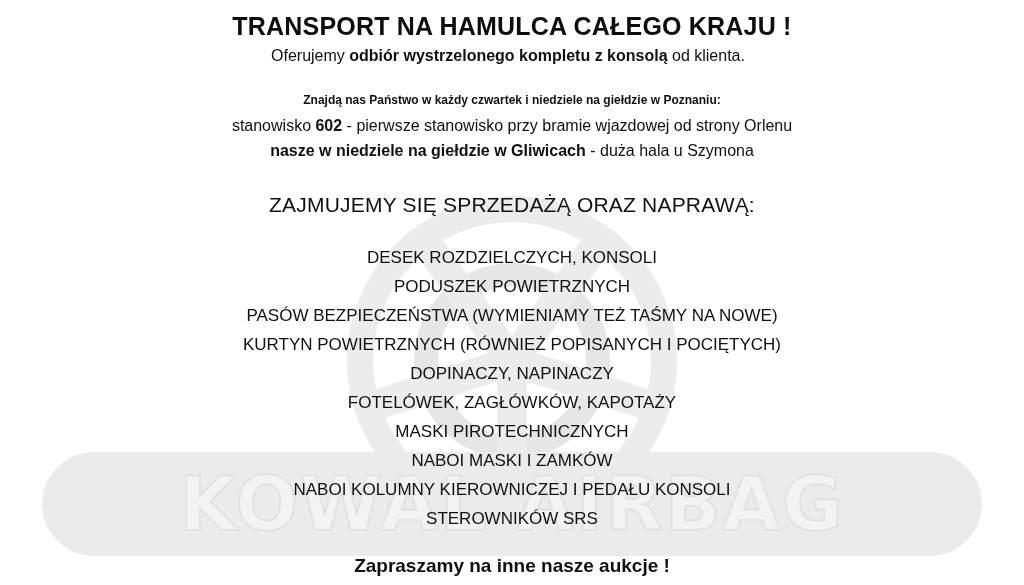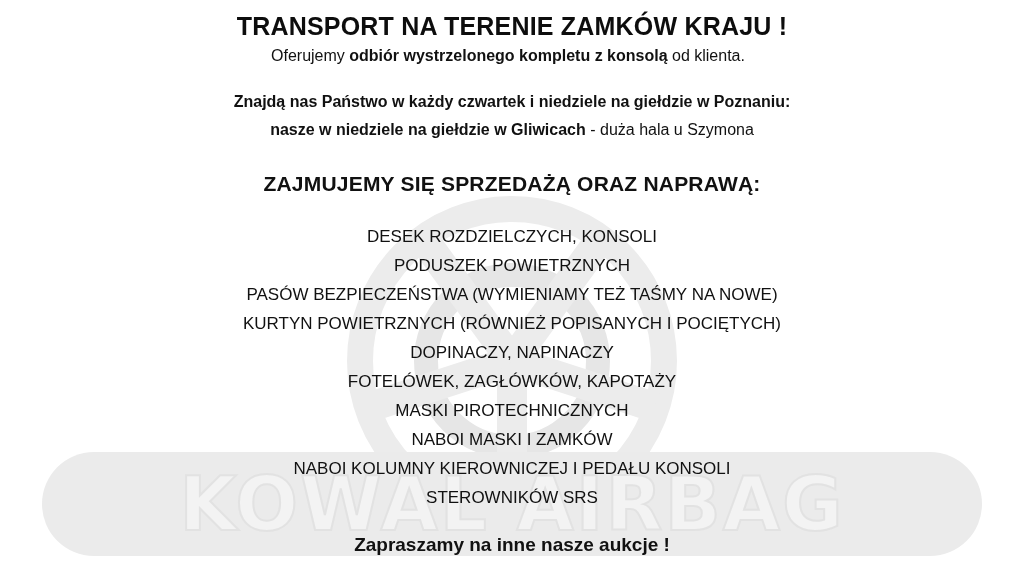--- a/index.html
+++ b/index.html
@@ -106,33 +106,33 @@
     font-size: 16px;
     margin: 0 8px 28px 0;
     color: #111;
   }
   .subline b { font-weight: bold; }
 
   .block-market {
     margin: 0 0 30px 0;
   }
   .market-title {
-    font-size: 16px;
+    font-size: 12px;
     font-weight: bold;
     margin-bottom: 6px;
   }
   .market-line {
     font-size: 16px;
     line-height: 25px;
   }
   .market-line b { font-weight: bold; }
 
   .section-title {
     font-size: 21px;
-    font-weight: bold;
+    font-weight: normal;
     margin: 0 0 26px 0;
     letter-spacing: 0.2px;
   }
 
   .services {
     list-style: none;
     margin: 0;
     padding: 0;
   }
   .services li {
@@ -159,30 +159,33 @@
       <div class="wm-spoke" style="transform: translate(-50%,0) rotate(144deg);"></div>
       <div class="wm-spoke" style="transform: translate(-50%,0) rotate(216deg);"></div>
       <div class="wm-spoke" style="transform: translate(-50%,0) rotate(288deg);"></div>
     </div>
     <div class="wm-bar"></div>
     <div class="wm-text">KOWAL AIRBAG</div>
   </div>
 
   <div class="content">
 
-    <div class="headline">TRANSPORT NA TERENIE ZAMKÓW  KRAJU !</div>
+    <div class="headline">TRANSPORT NA HAMULCA CAŁEGO  KRAJU !</div>
 
     <div class="subline">
       <span>Oferujemy </span><b>odbiór wystrzelonego kompletu z konsolą</b><span> od klienta.</span>
     </div>
 
     <div class="block-market">
       <div class="market-title">Znajdą nas Państwo w każdy czwartek i niedziele na giełdzie w Poznaniu:</div>
 
 
+      <div class="market-line">
+        <span>stanowisko </span><b>602</b><span> - pierwsze stanowisko przy bramie wjazdowej od strony Orlenu</span>
+      </div>
 
       <div class="market-line">
         <b>nasze w niedziele na giełdzie w Gliwicach</b><span> - duża hala u Szymona</span>
       </div>
     </div>
 
     <div class="section-title">ZAJMUJEMY SIĘ SPRZEDAŻĄ ORAZ NAPRAWĄ:</div>
 
     <ul class="services">
       <li>DESEK ROZDZIELCZYCH, KONSOLI</li>

